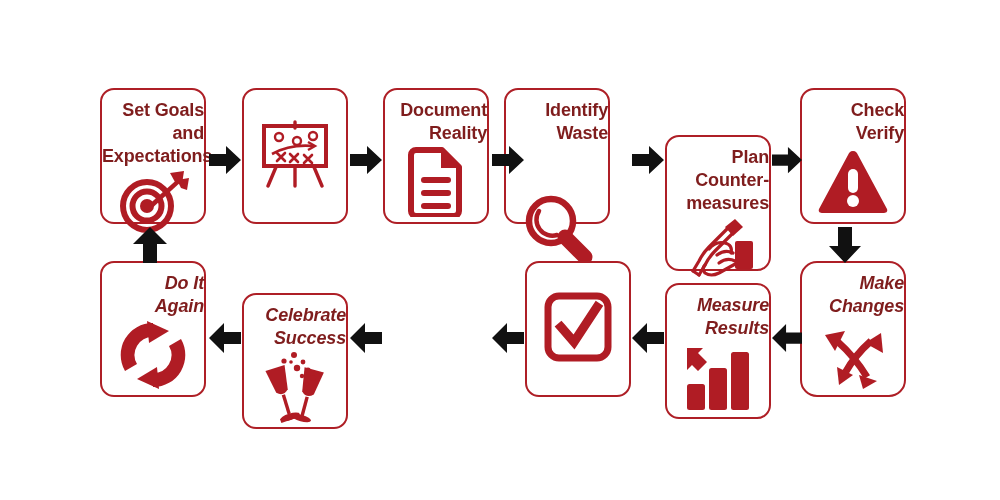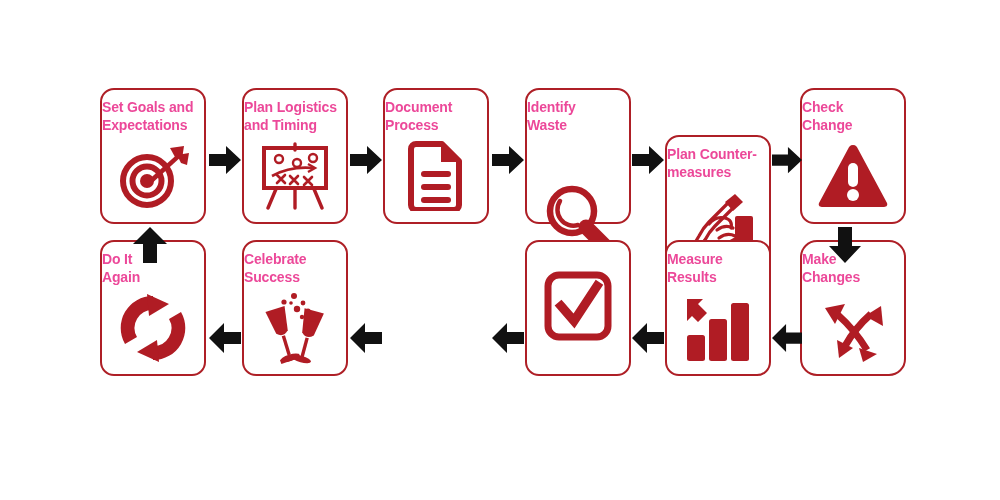--- a/index.html
+++ b/index.html
@@ -28,25 +28,25 @@
     border: 2px solid #AE1F26;
     border-radius: 14px;
     background: #ffffff;
     display: flex;
     flex-direction: column;
     align-items: center;
   }
   .node-label {
     margin-top: 9px;
     width: 100%;
-    text-align: left;
-    font-size: 14px;
+    text-align: right;
+    font-size: 18px;
     font-weight: bold;
     line-height: 1.28;
-    color: #ec4899;
+    color: #7f1d1d;
     letter-spacing: -0.15px;
     white-space: pre-line;
     font-family: "Liberation Sans", sans-serif;
   }
   .node-icon {
     flex: 1;
     display: flex;
     align-items: center;
     justify-content: center;
     width: 100%;
@@ -54,21 +54,21 @@
   }
   .node-icon svg {
     display: block;
   }
   .connector {
     position: absolute;
   }
   .connector svg { display: block; }
   
   .row-top  { top: 88px; }
-  .row-bot  { top: 240px; }
+  .row-bot  { top: 261px; font-style: italic; }
 </style>
 </head>
 <body>
 
 <div id="canvas">
 
   <div class="node row-top" style="left:100px;">
     <div class="node-label">Set Goals and
 Expectations</div>
     <div class="node-icon">
@@ -81,22 +81,20 @@
         <g fill="#B01C24">
           <path d="M30 40 L66 8 L68 12 L34 43 Z"></path>
           <path d="M55 5 L69 3 L67 16 L60 14 Z"></path>
           <path d="M62 12 L74 10 L72 22 L66 20 Z"></path>
         </g>
       </svg>
     </div>
   </div>
 
   <div class="node row-top" style="left:242px;">
-    <div class="node-label">Plan Logistics
-and Timing</div>
     <div class="node-icon">
       <svg width="78" height="68" viewBox="0 0 78 68">
         <rect x="8" y="6" width="62" height="40" fill="#fff" stroke="#B01C24" stroke-width="4"></rect>
         <g fill="none" stroke="#B01C24" stroke-width="2.4">
           <circle cx="23" cy="17" r="4"></circle>
           <circle cx="41" cy="21" r="4"></circle>
           <circle cx="57" cy="16" r="4"></circle>
           <path d="M16 34 Q34 24 57 26" stroke-width="2.6"></path>
           <path d="M52 22 L59 26 L52 30"></path>
         </g>
@@ -110,35 +108,35 @@
           <path d="M20 47 L12 66"></path>
           <path d="M58 47 L66 66"></path>
           <path d="M39 47 L39 66"></path>
         </g>
       </svg>
     </div>
   </div>
 
   <div class="node row-top" style="left:383px;">
     <div class="node-label">Document
-Process</div>
+Reality</div>
     <div class="node-icon">
       <svg width="58" height="70" viewBox="0 0 58 70">
         <path d="M9 3 h26 l17 17 v44 a5 5 0 0 1 -5 5 h-38 a5 5 0 0 1 -5 -5 v-56 a5 5 0 0 1 5 -5 z" fill="#fff" stroke="#B01C24" stroke-width="6" stroke-linejoin="round"></path>
         <path d="M34 3 L52 21 L34 21 Z" fill="#B01C24"></path>
         <g fill="#B01C24">
           <rect x="14" y="30" width="30" height="6" rx="3"></rect>
           <rect x="14" y="43" width="30" height="6" rx="3"></rect>
           <rect x="14" y="56" width="30" height="6" rx="3"></rect>
         </g>
       </svg>
     </div>
   </div>
 
-  <div class="node row-top" style="left:525px;gap:48px;">
+  <div class="node row-top" style="left:504px;gap:48px;">
 
     <div class="node-label">Identify
 Waste</div>
     <div class="node-icon">
       <svg width="72" height="70" viewBox="0 0 72 70">
         <circle cx="30" cy="28" r="22" fill="#fff" stroke="#B01C24" stroke-width="6.5"></circle>
         <path d="M18 18 a16 16 0 0 0 18 24" fill="none" stroke="#B01C24" stroke-width="4.5" stroke-linecap="round"></path>
         <path d="M44 44 L64 64" stroke="#B01C24" stroke-width="15" stroke-linecap="round"></path>
       </svg>
     </div>
@@ -161,21 +159,21 @@
           <path d="M38 40 Q46 34 54 38"></path>
           <path d="M40 48 Q48 42 56 46"></path>
         </g>
         <rect x="56" y="26" width="18" height="28" rx="2" fill="#B01C24"></rect>
       </svg>
     </div>
   </div>
 
   <div class="node row-top" style="left:800px;">
     <div class="node-label">Check
-Change</div>
+Verify</div>
     <div class="node-icon">
       <svg width="72" height="66" viewBox="0 0 72 66">
         <path d="M36 2 C39 2 40 4 41 6 L70 60 C71 63 69 64 66 64 L6 64 C3 64 1 63 2 60 L31 6 C32 4 33 2 36 2 Z" fill="#B01C24"></path>
         <rect x="31" y="20" width="10" height="24" rx="5" fill="#ffffff"></rect>
         <circle cx="36" cy="52" r="6" fill="#ffffff"></circle>
       </svg>
     </div>
   </div>
 
   <div class="node row-bot" style="left:800px;border-radius:17px;">
@@ -188,21 +186,21 @@
           <path d="M56 22 Q40 36 30 54"></path>
         </g>
         <path d="M10 16 L30 12 L20 32 Z" fill="#B01C24"></path>
         <path d="M66 14 L68 34 L50 24 Z" fill="#B01C24"></path>
         <path d="M44 56 L62 62 L48 70 Z" fill="#B01C24"></path>
         <path d="M22 48 L38 56 L24 66 Z" fill="#B01C24"></path>
       </svg>
     </div>
   </div>
 
-  <div class="node row-bot" style="left:665px;">
+  <div class="node row-bot" style="left:665px;margin-top:22px;">
     <div class="node-label">Measure
 Results</div>
     <div class="node-icon">
       <svg width="74" height="70" viewBox="0 0 74 70">
         <g fill="#B01C24">
           <rect x="6" y="42" width="18" height="26" rx="2.5"></rect>
           <rect x="28" y="26" width="18" height="42" rx="2.5"></rect>
           <rect x="50" y="10" width="18" height="58" rx="2.5"></rect>
           <path d="M6 22 L6 6 L22 6 L17 11 L26 20 L17 29 L11 23 L6 28 Z"></path>
         </g>
@@ -213,21 +211,21 @@
   <div class="node row-bot" style="left:525px;">
     <div class="node-icon">
       <svg width="70" height="72" viewBox="0 0 70 72">
         <rect x="5" y="5" width="60" height="62" rx="11" fill="#fff" stroke="#B01C24" stroke-width="7"></rect>
         <path d="M18 36 L31 51 L54 16" fill="none" stroke="#B01C24" stroke-width="9" stroke-linecap="square" stroke-linejoin="miter"></path>
       </svg>
     </div>
   </div>
 
 
-  <div class="node row-bot" style="left:242px;">
+  <div class="node row-bot" style="left:242px;margin-top:32px;">
     <div class="node-label">Celebrate
 Success</div>
     <div class="node-icon">
       <svg width="74" height="72" viewBox="0 0 74 72">
         <g fill="#B01C24">
 
           <g transform="rotate(-17 24 40)">
             <path d="M14 16 L34 16 L30 40 Q24 46 18 40 Z"></path>
             <rect x="22.5" y="44" width="3.4" height="20"></rect>
             <path d="M14 66 L34 66 L34 70 L14 70 Z" transform="rotate(-2 24 68)"></path>

